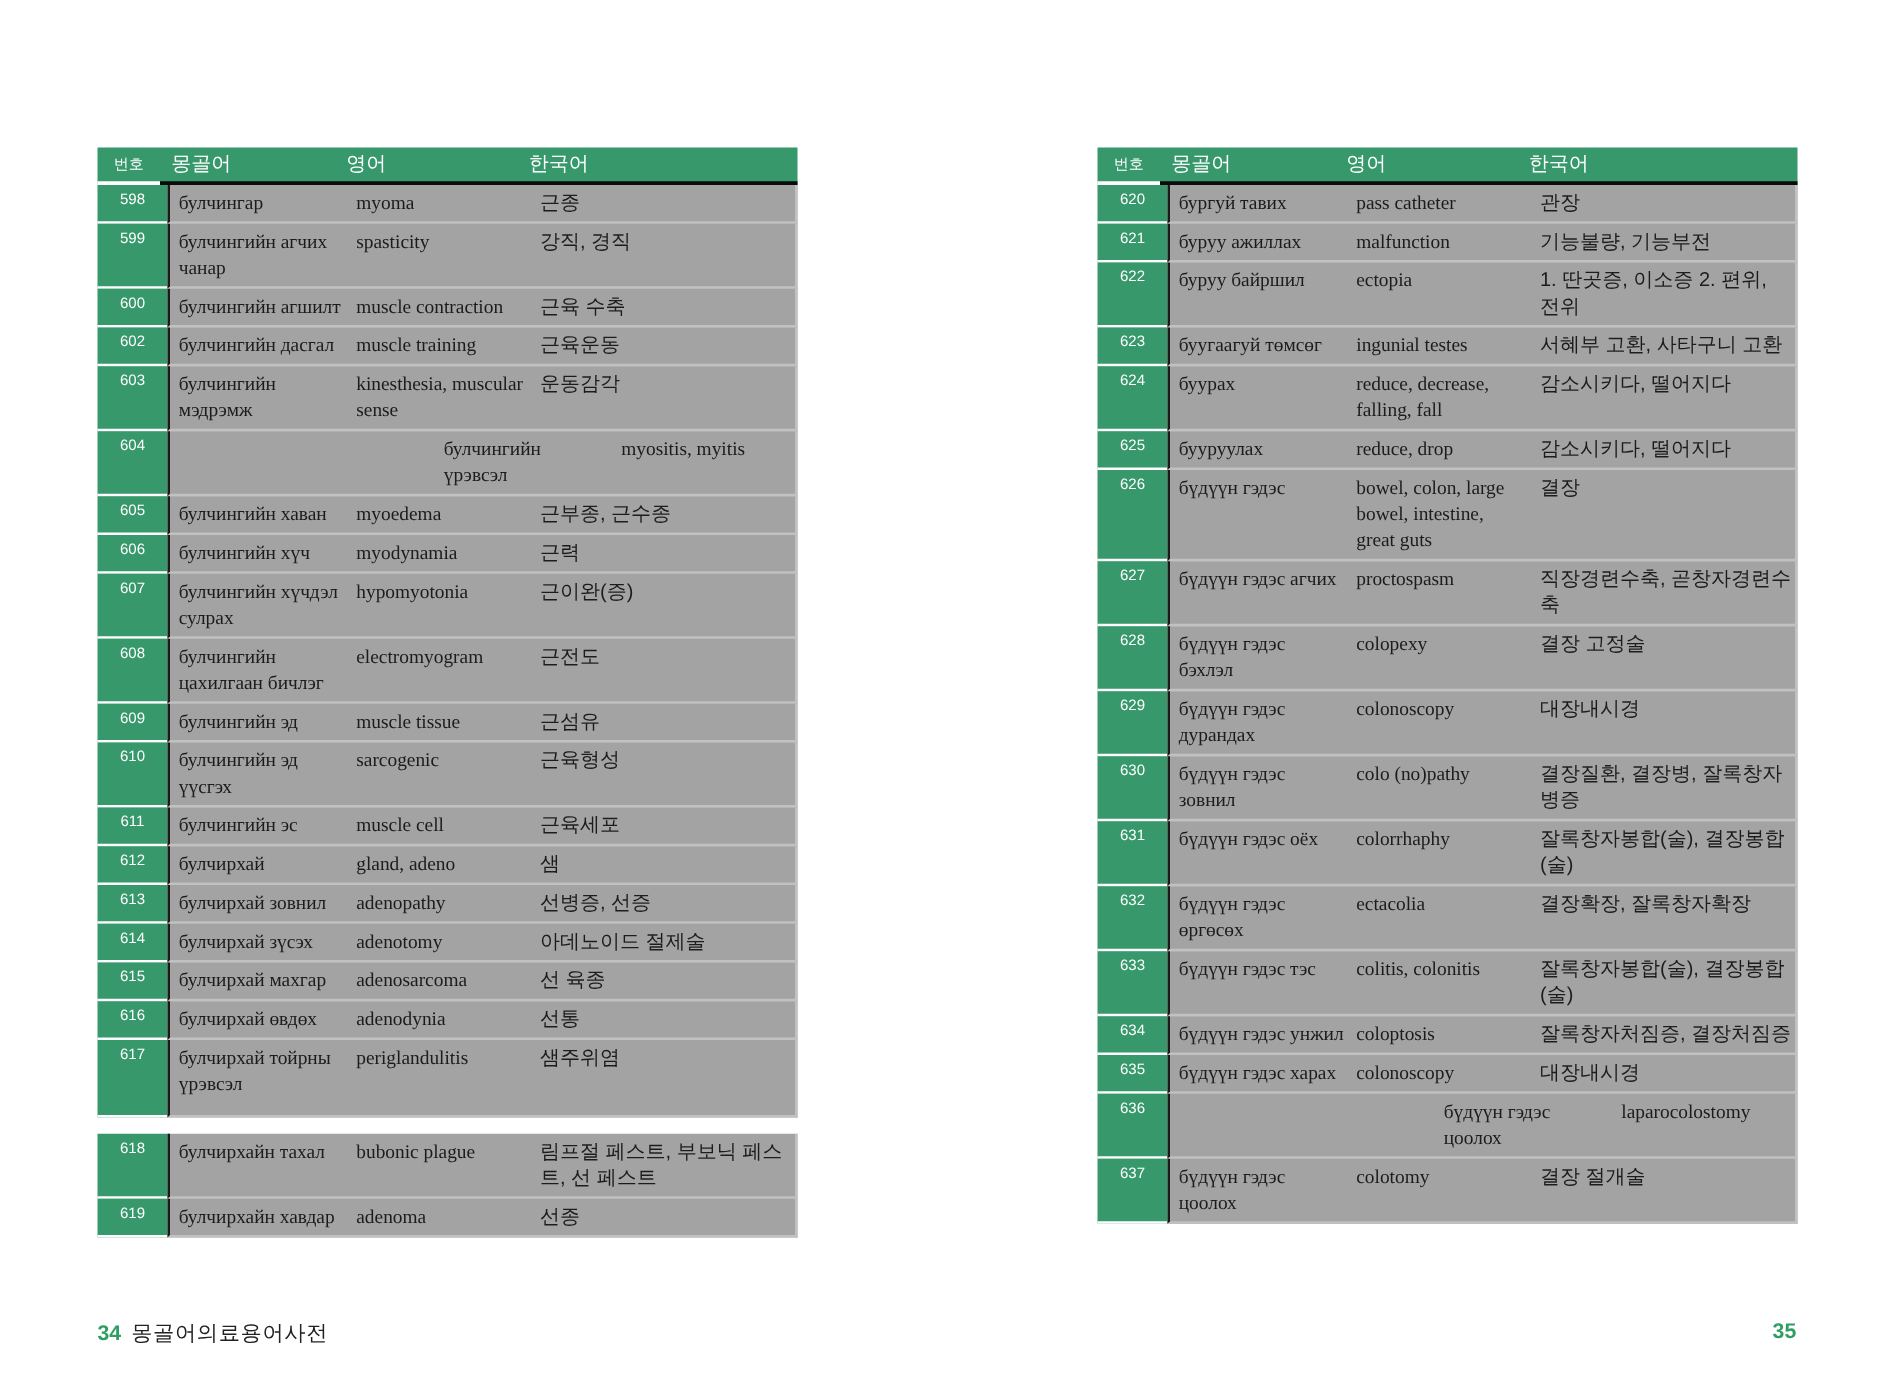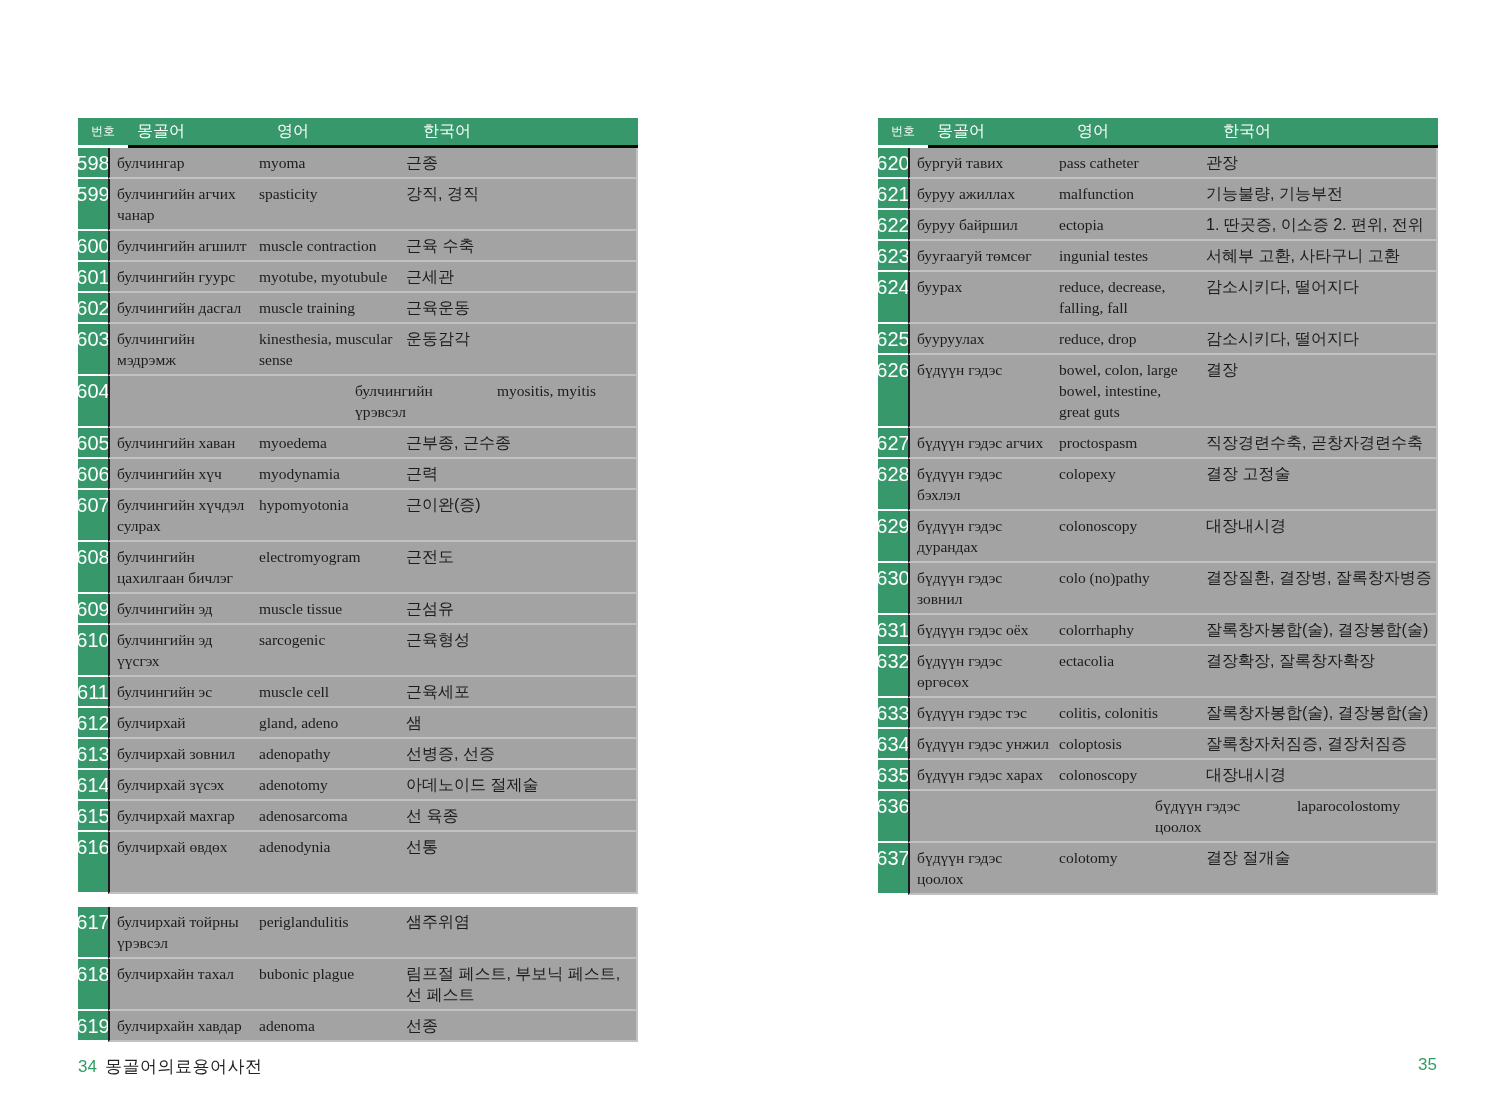--- a/index.html
+++ b/index.html
@@ -25,41 +25,41 @@
          display:flex;align-items:center;justify-content:center;
          font-size:12px;border-bottom:3px solid #ffffff;}
   .h-rest{flex:1;background:var(--header-green);color:#fff;display:flex;
           border-bottom:3px solid var(--header-underline-black);font-size:16px;}
   .h-mn{width:142px;display:flex;align-items:center;padding-left:9px;}
   .h-en{width:146px;display:flex;align-items:center;padding-left:7px;}
   .h-ko{flex:1;display:flex;align-items:center;padding-left:7px;}
 
   
   .trow{display:flex;min-height:30px;}
-  .numcell{width:30px;background:var(--row-number-green);color:#fff;
+  .numcell{width:56px;background:var(--row-number-green);color:#fff;
            display:flex;justify-content:center;align-items:flex-start;
-           padding-top:4px;font-size:20px;border-bottom:2px solid #ffffff;}
+           padding-top:4px;font-size:12px;border-bottom:2px solid #ffffff;}
   .rowbody{flex:1;display:flex;background:#a3a3a3;
            border-left:2px solid var(--number-divider-black);
            border-right:2px solid var(--divider-gray);
            border-bottom:2px solid var(--divider-gray);justify-content:flex-end;}
   .cell{padding:4px 3px 4px 7px;line-height:21px;}
   .cell.mn,.cell.en{font-family:"Liberation Serif","DejaVu Serif",serif;font-size:15.5px;}
   .cell.mn{width:142px;}
   .cell.en{width:146px;}
   .cell.ko{flex:1;font-size:16px;padding-left:8px;}
 
   
   .dict-table.left .tbody .trow:nth-child(19){min-height:62px;margin-bottom:13px;}
 
   
   .foot{position:absolute;top:1055px;font-size:17px;}
   .foot-left{left:78px;display:flex;align-items:baseline;gap:8px;}
   .foot-right{right:75px;}
-  .pageno{color:var(--page-number-green);font-weight:normal;}
+  .pageno{color:var(--page-number-green);font-weight:bold;}
   .booktitle{color:#222;font-weight:normal;letter-spacing:0.5px;}
 </style>
 </head>
 <body>
 
 <div class="page">
 
   <section class="dict-table left">
     <header class="thead">
       <div class="h-num">번호</div>
@@ -90,28 +90,20 @@
 
   <div class="trow">
     <div class="numcell">600</div>
     <div class="rowbody">
       <div class="cell mn">булчингийн агшилт</div>
       <div class="cell en">muscle contraction</div>
       <div class="cell ko">근육 수축</div>
     </div>
   </div>
 
-  <div class="trow">
-    <div class="numcell">601</div>
-    <div class="rowbody">
-      <div class="cell mn">булчингийн гуурс</div>
-      <div class="cell en">myotube, myotubule</div>
-      <div class="cell ko">근세관</div>
-    </div>
-  </div>
 
   <div class="trow">
     <div class="numcell">602</div>
     <div class="rowbody">
       <div class="cell mn">булчингийн дасгал</div>
       <div class="cell en">muscle training</div>
       <div class="cell ko">근육운동</div>
     </div>
   </div>
 

